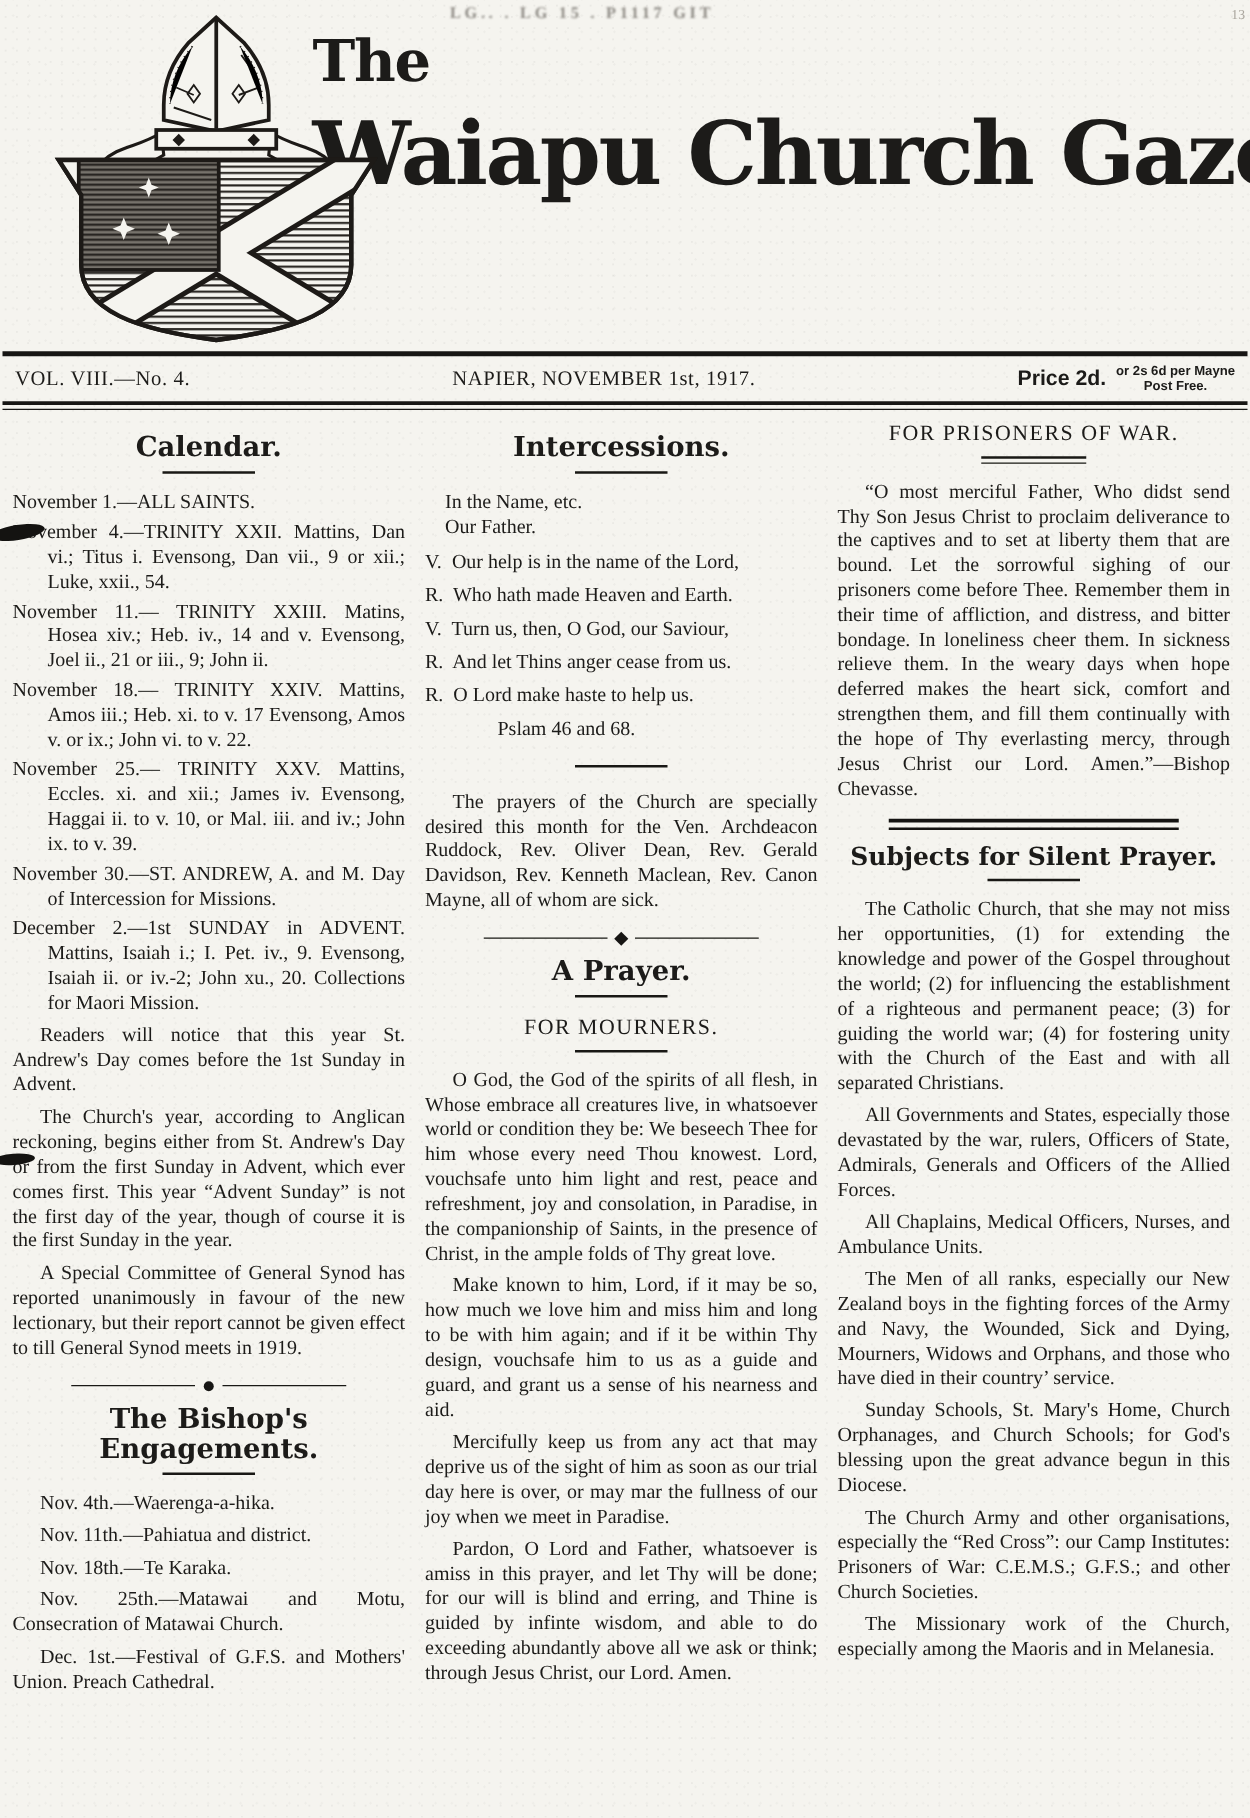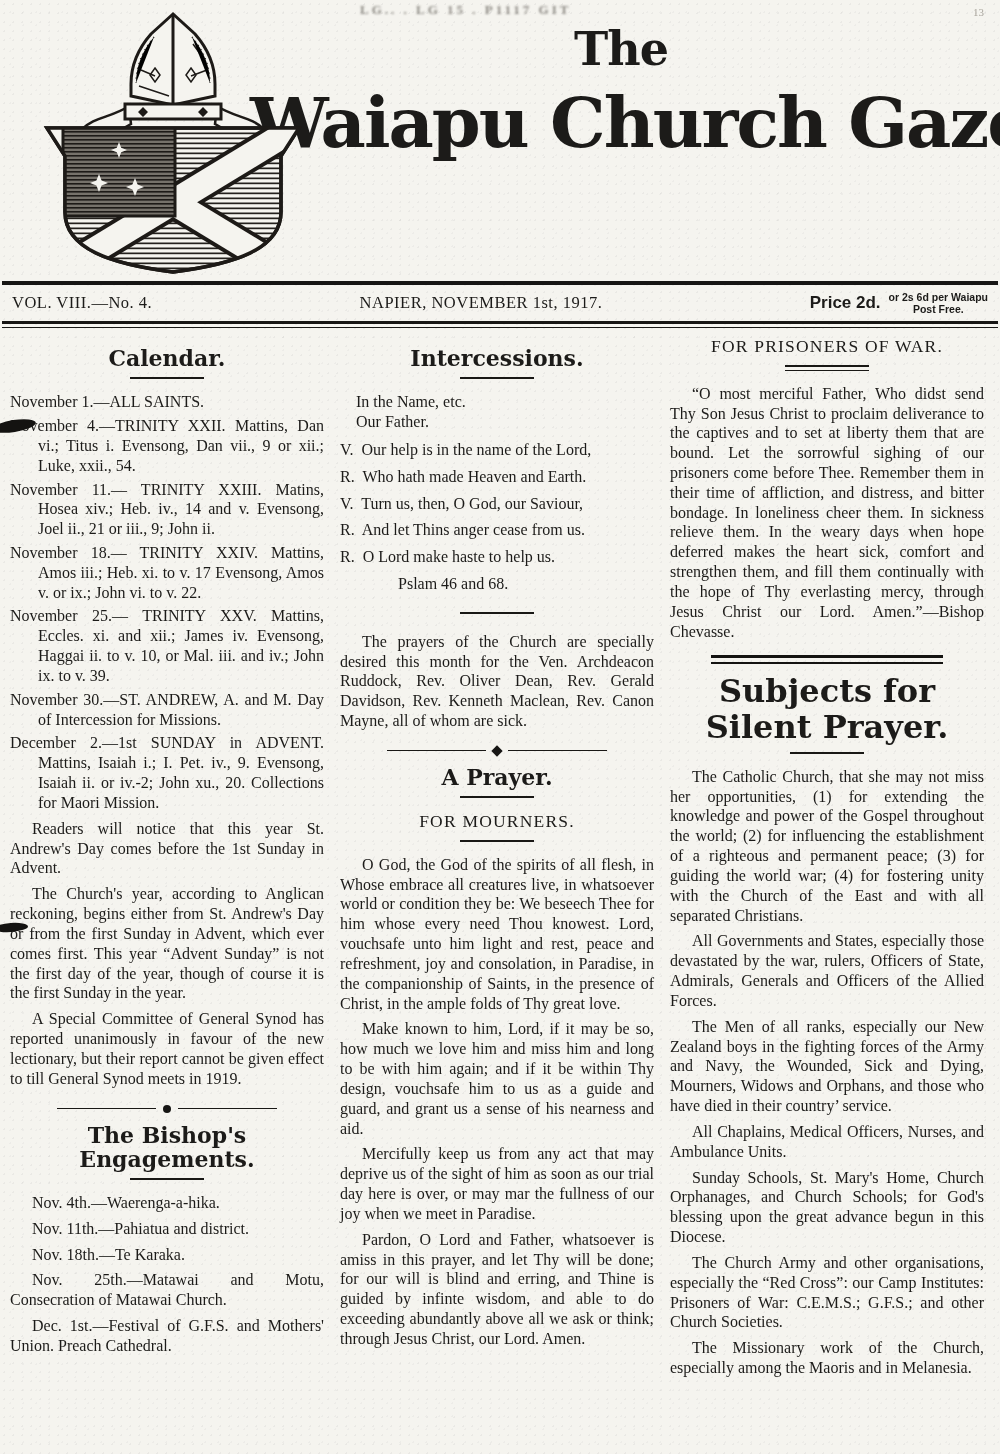--- a/index.html
+++ b/index.html
@@ -11,26 +11,26 @@
       radial-gradient(rgba(0,0,0,0.03) 1px, transparent 1px);
     background-size:9px 9px,13px 13px;
     background-position:0 0,4px 6px;
     font-family:"Liberation Serif", serif;
     color:#1c1b19;
   }
   .bl{font-family:"DejaVu Serif", serif;font-weight:700;}
   
   .masthead{position:relative;height:281px;}
   .crest{position:absolute;left:22px;top:6px;width:302px;height:272px;}
-  .mast-text{margin-left:250px;width:742px;text-align:center;}
+  .mast-text{margin-left:250px;width:742px;text-align:left;}
   .mast-the{font-size:46px;line-height:1;padding-top:26px;letter-spacing:-1px;}
   .mast-title{font-size:70px;line-height:1.05;margin-top:14px;letter-spacing:-2px;white-space:nowrap;}
   .noise-top{position:absolute;left:360px;top:2px;width:430px;font-size:13px;color:#8d8a84;
     letter-spacing:3px;filter:blur(1px);font-weight:700;}
-  .corner-mark{position:absolute;right:16px;top:6px;font-size:11px;color:#a9a59d;filter:blur(0.6px);}
+  .corner-mark{position:absolute;right:4px;top:6px;font-size:11px;color:#a9a59d;filter:blur(0.6px);}
   
   .rule-a{border-top:4px solid #171614;margin:0 2px;}
   .dateline{display:flex;justify-content:space-between;align-items:center;height:36px;padding:0 12px;}
   .vol{font-size:16.5px;letter-spacing:0.5px;}
   .date-center{font-size:16.5px;letter-spacing:0.5px;}
   .price-wrap{display:flex;align-items:center;gap:8px;font-family:"Liberation Sans",sans-serif;justify-content:center;}
   .price-main{font-size:17px;font-weight:700;}
   .price-note{font-size:10.5px;font-weight:700;line-height:1.15;text-align:center;}
   .rule-b{border-top:3px solid #171614;border-bottom:1.5px solid #171614;height:3px;margin:0 2px;}
   
@@ -117,21 +117,21 @@
   </div>
 
   <div class="rule-a"></div>
 
   <div class="dateline">
     <div class="vol">VOL. VIII.—No. 4.</div>
     <div class="date-center">NAPIER, NOVEMBER 1st, 1917.</div>
     <div class="price-wrap">
       <span class="price-main">Price 2d.</span>
       <span class="price-note">
-        <span>or 2s 6d per Waiapu</span><br>
+        <span>or 2s 6d per Mayne</span><br>
         <span>Post Free.</span>
       </span>
     </div>
   </div>
 
   <div class="rule-b"></div>
 
   <div class="cols">
 
     <div class="col">
@@ -187,26 +187,26 @@
       <p class="para">Make known to him, Lord, if it may be so, how much we love him and miss him and long to be with him again; and if it be within Thy design, vouchsafe him to us as a guide and guard, and grant us a sense of his nearness and aid.</p>
       <p class="para">Mercifully keep us from any act that may deprive us of the sight of him as soon as our trial day here is over, or may mar the fullness of our joy when we meet in Paradise.</p>
       <p class="para">Pardon, O Lord and Father, whatsoever is amiss in this prayer, and let Thy will be done; for our will is blind and erring, and Thine is guided by infinte wisdom, and able to do exceeding abundantly above all we ask or think; through Jesus Christ, our Lord.  Amen.</p>
     </div>
 
     <div class="col">
       <div class="caps-head" style="margin-top:0;">FOR PRISONERS OF WAR.</div>
       <div class="headrule2"></div>
       <p class="para">“O most merciful Father, Who didst send Thy Son Jesus Christ to proclaim deliverance to the captives and to set at liberty them that are bound.  Let the sorrowful sighing of our prisoners come before Thee. Remember them in their time of affliction, and distress, and bitter bondage. In loneliness cheer them.  In sickness relieve them.  In the weary days when hope deferred makes the heart sick, comfort and strengthen them, and fill them continually with the hope of Thy everlasting mercy, through Jesus Christ our Lord.  Amen.”—Bishop Chevasse.</p>
       <div class="double-rule"></div>
-      <h2 class="head bl" style="font-size:32px;">Subjects for Silent Prayer.</h2>
+      <h2 class="head bl" style="font-size:20px;">Subjects for Silent Prayer.</h2>
       <div class="headrule"></div>
       <p class="para">The Catholic Church, that she may not miss her opportunities, (1) for extending the knowledge and power of the Gospel throughout the world; (2) for influencing the establishment of a righteous and permanent peace; (3) for guiding the world war; (4) for fostering unity with the Church of the East and with all separated Christians.</p>
       <p class="para">All Governments and States, especially those devastated by the war, rulers, Officers of State, Admirals, Generals and Officers of the Allied Forces.</p>
+      <p class="para">All Chaplains, Medical Officers, Nurses, and Ambulance Units.</p>
       <p class="para">The Men of all ranks, especially our New Zealand boys in the fighting forces of the Army and Navy, the Wounded, Sick and Dying, Mourners, Widows and Orphans, and those who have died in their country’ service.</p>
-      <p class="para">All Chaplains, Medical Officers, Nurses, and Ambulance Units.</p>
       <p class="para">Sunday Schools, St. Mary's Home, Church Orphanages, and Church Schools; for God's blessing upon the great advance begun in this Diocese.</p>
       <p class="para">The Church Army and other organisations, especially the “Red Cross”: our Camp Institutes: Prisoners of War: C.E.M.S.; G.F.S.; and other Church Societies.</p>
       <p class="para">The Missionary work of the Church, especially among the Maoris and in Melanesia.</p>
     </div>
 
   </div>
 
   <div class="smudge smudge-1"></div>
   <div class="smudge smudge-2"></div>
 

